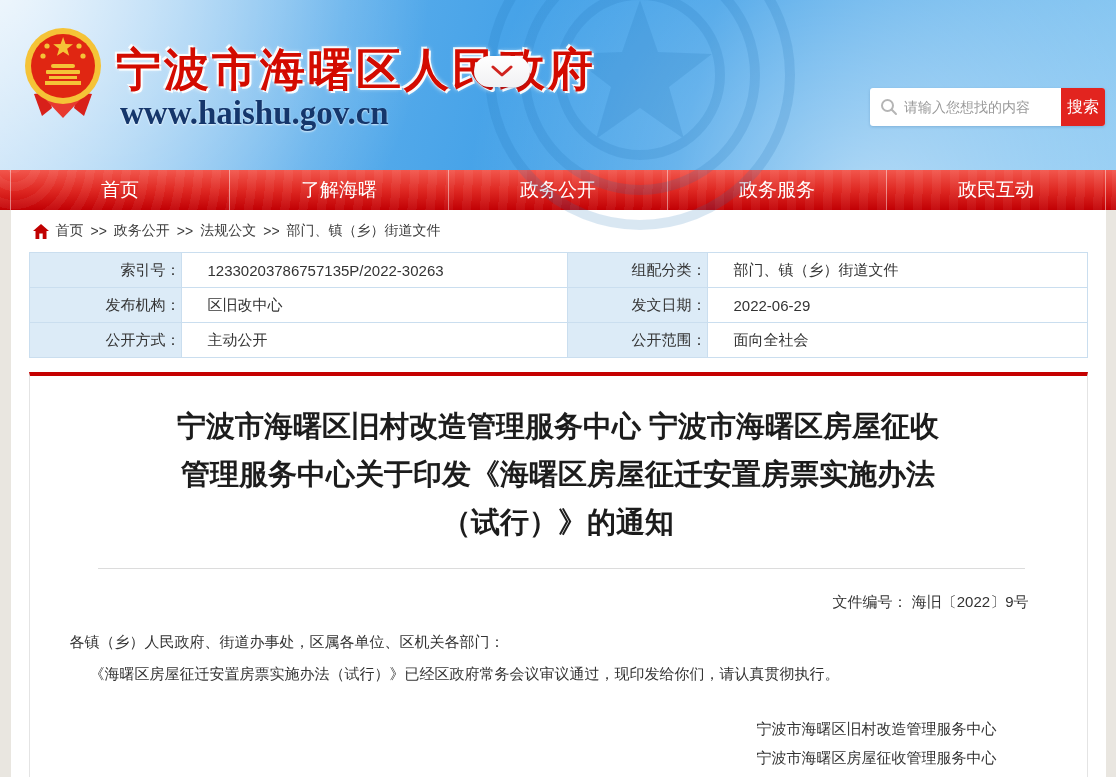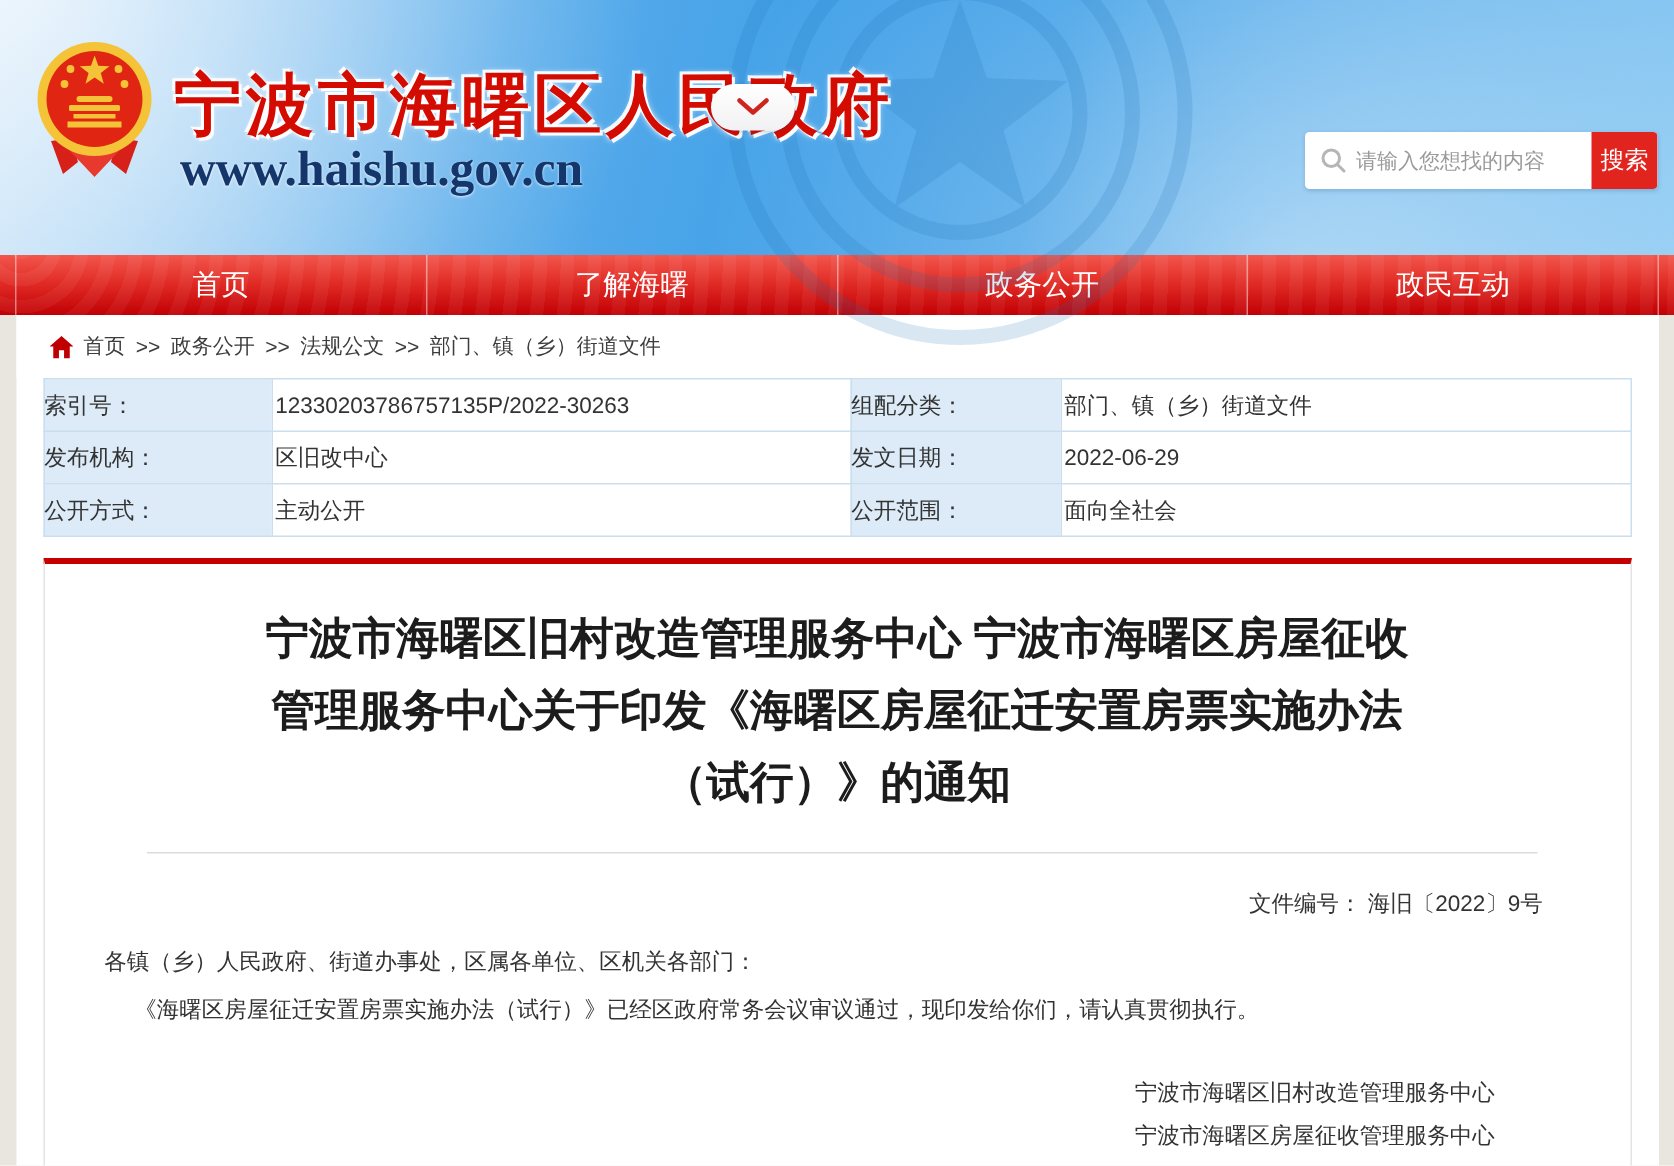--- a/index.html
+++ b/index.html
@@ -81,22 +81,22 @@
   .breadcrumb .seg { cursor:pointer; }
   .breadcrumb .sep { color:#3d3d3d; }
 
   
   .meta-table {
     width:calc(100% - 36px); margin:0 18px; border-collapse:collapse; table-layout:fixed;
   }
   .meta-table td {
     border:1px solid #cadeef; height:35px; font-size:15px; color:#333;
   }
-  .meta-table td.lbl { background:#dcebf7; text-align:left; }
-  .meta-table td.val { background:#fff; padding-left:2px; }
+  .meta-table td.lbl { background:#dcebf7; text-align:right; }
+  .meta-table td.val { background:#fff; padding-left:26px; }
 
   
   .card {
     margin:14px 18px 0; min-height:500px; background:#fff;
     border-top:4px solid #c50000;
     border-left:1px solid #e4e4e4; border-right:1px solid #e4e4e4;
   }
   .doc-title {
     max-width:790px; margin:26px auto 0; text-align:center;
     font-size:29px; font-weight:bold; color:#1c1c1c; line-height:48px;
@@ -163,20 +163,21 @@
     </svg>
     <input class="search-input" type="text" placeholder="请输入您想找的内容" style="">
     <button class="search-btn">搜索</button>
   </div>
 </div>
 
 <nav class="nav">
   <a class="nav-item">首页</a>
   <a class="nav-item">了解海曙</a>
   <a class="nav-item">政务公开</a>
+  <a class="nav-item">政务服务</a>
   <a class="nav-item">政民互动</a>
 </nav>
 
 <div class="page">
 
   <div class="breadcrumb">
     <svg width="16" height="15" viewBox="0 0 16 15">
       <path d="M8 0 L16 7 H13.5 V15 H9.7 V9.5 H6.3 V15 H2.5 V7 H0 Z" fill="#c00000"></path>
     </svg>
     <span class="seg">首页</span>

